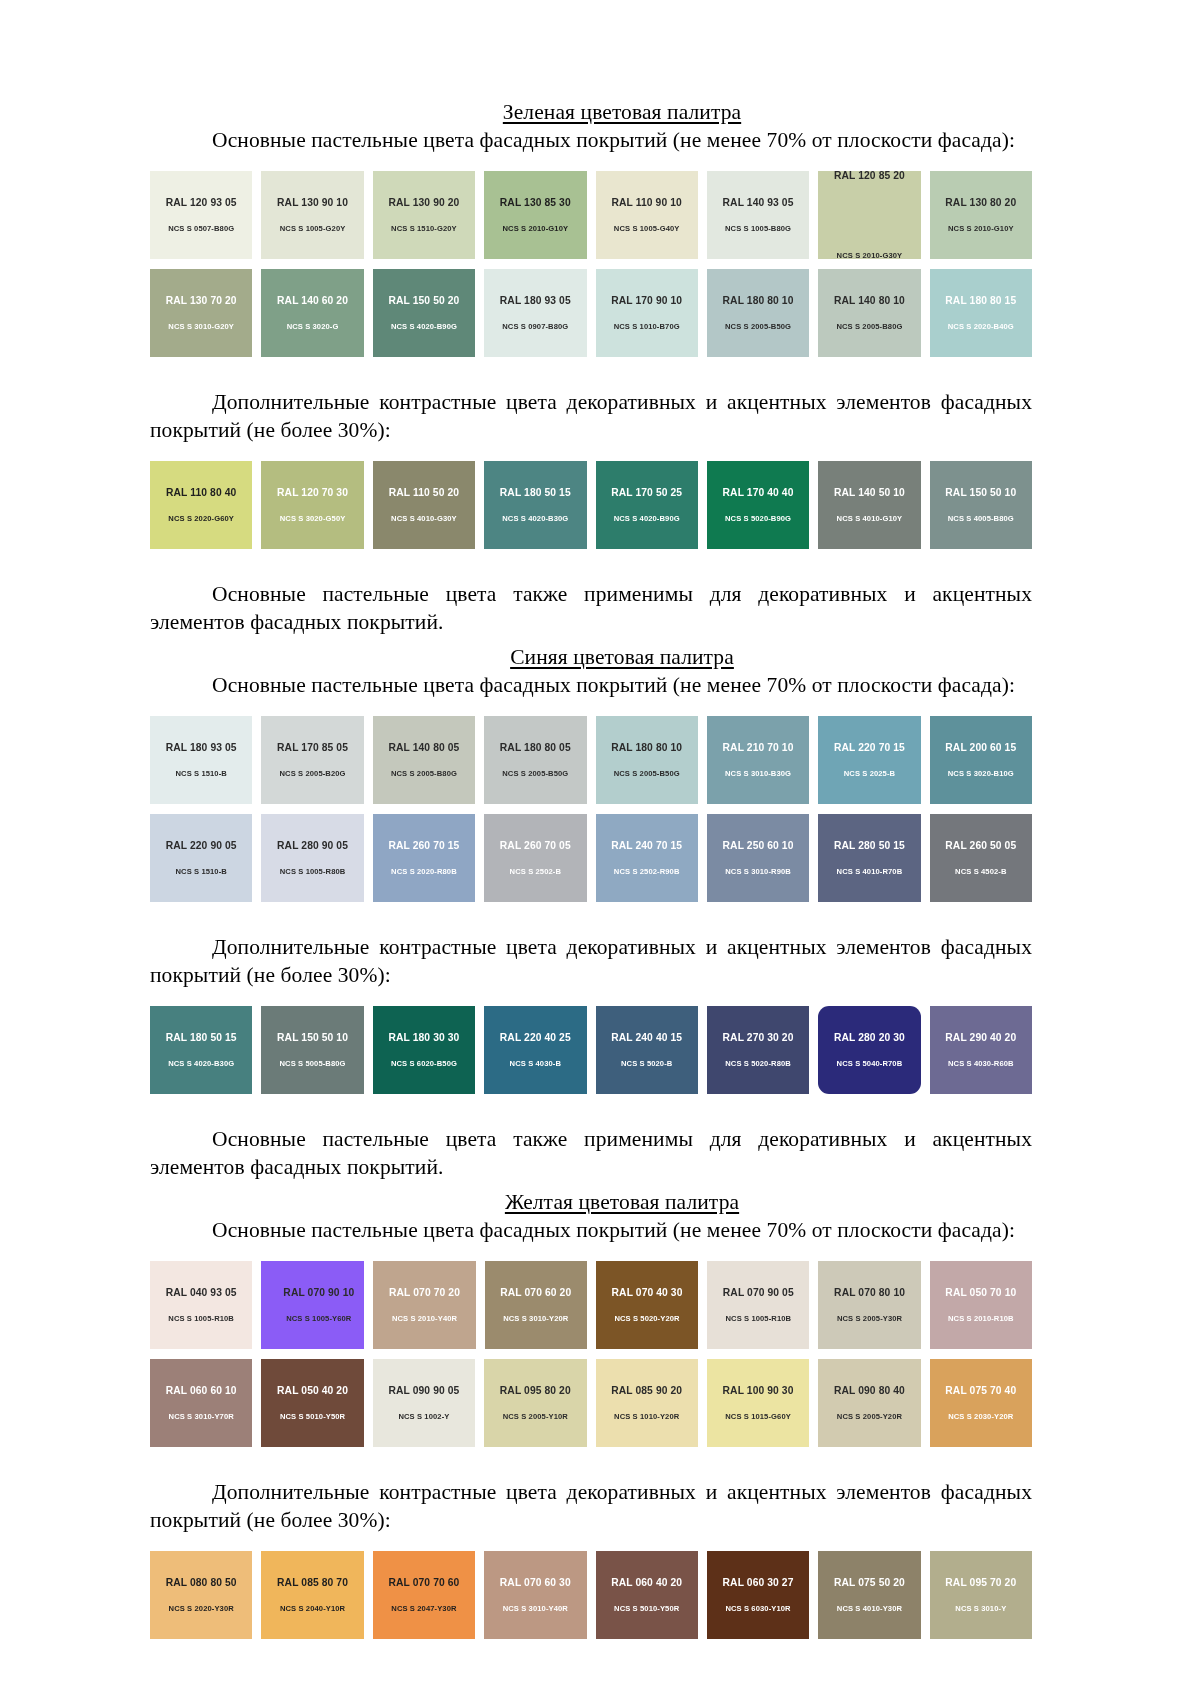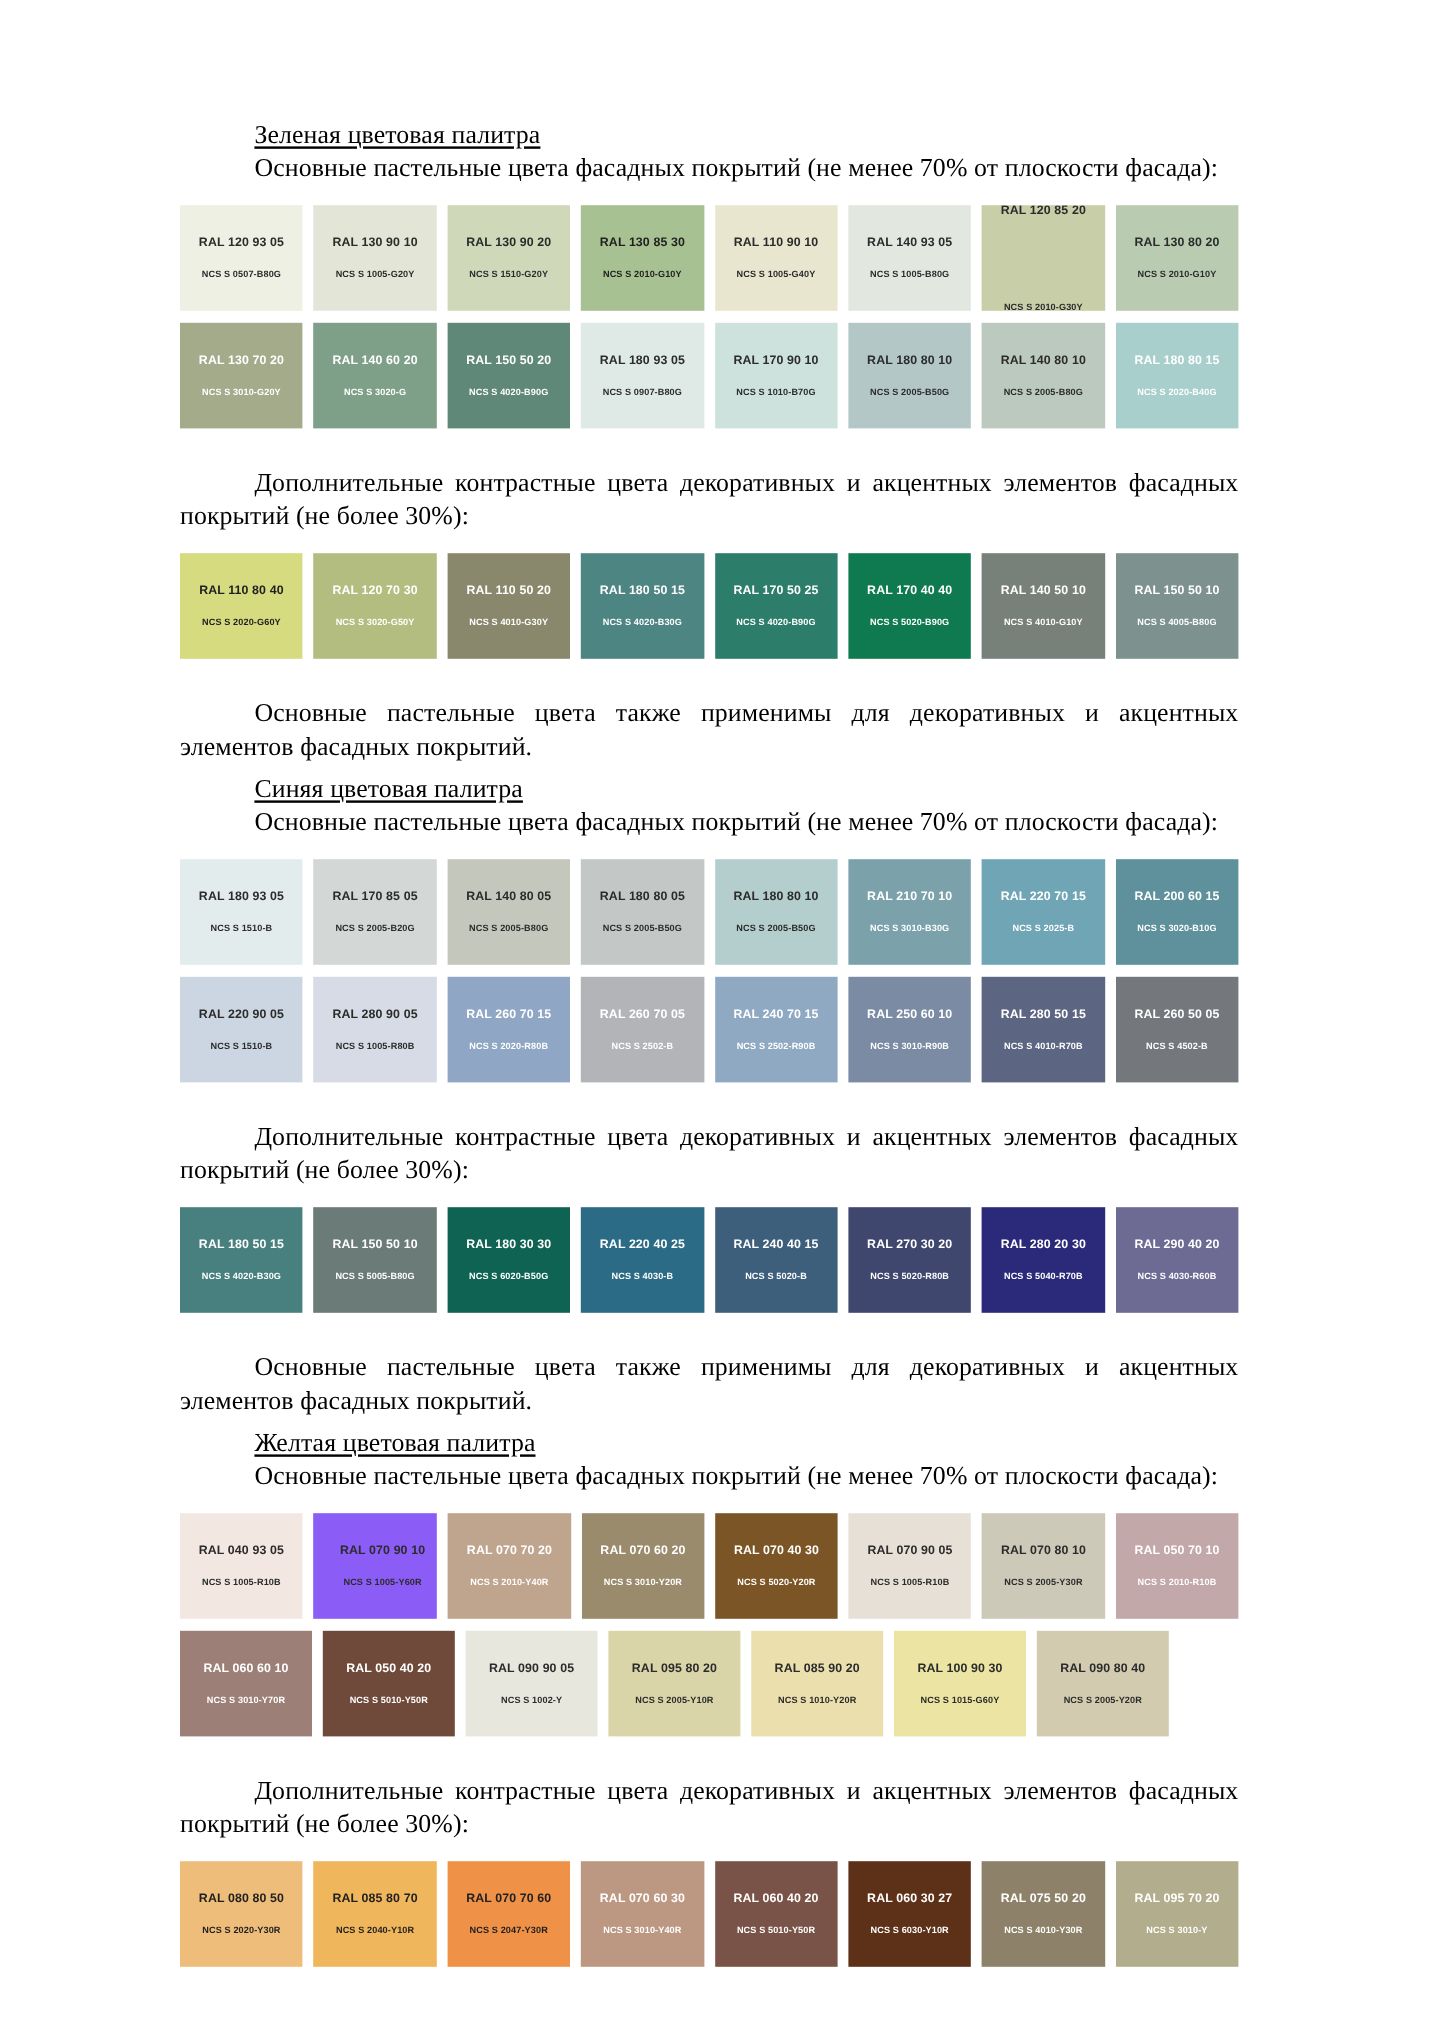--- a/index.html
+++ b/index.html
@@ -22,20 +22,21 @@
   
   .sec-title{
     font-family:"Liberation Serif", serif;
     font-size:21.5px;
     line-height:1.18;
     text-decoration:underline;
     text-underline-offset:3px;
     margin:0 0 2px 0;
     padding-left:62px;
     letter-spacing:.1px;
+    text-align:center;
   }
   .para{
     font-family:"Liberation Serif", serif;
     font-size:21.5px;
     line-height:1.30;
     text-align:justify;
     text-justify:inter-word;
     margin:0;
     text-indent:62px;
     letter-spacing:.1px;
@@ -291,21 +292,21 @@
           <div class="ncs">NCS S 4030-B</div>
         </div>
         <div class="swatch" style="background: rgb(62, 95, 124); color: rgb(255, 255, 255);">
           <div class="ral">RAL 240 40 15</div>
           <div class="ncs">NCS S 5020-B</div>
         </div>
         <div class="swatch" style="background: rgb(63, 71, 110); color: rgb(255, 255, 255);">
           <div class="ral">RAL 270 30 20</div>
           <div class="ncs">NCS S 5020-R80B</div>
         </div>
-        <div class="swatch" style="background: rgb(43, 42, 122); color: rgb(255, 255, 255);">
+        <div class="swatch" style="background: rgb(43, 42, 122); color: rgb(255, 255, 255); border-radius: 11px;">
           <div class="ral">RAL 280 20 30</div>
           <div class="ncs">NCS S 5040-R70B</div>
         </div>
         <div class="swatch" style="background: rgb(109, 106, 147); color: rgb(255, 255, 255);">
           <div class="ral">RAL 290 40 20</div>
           <div class="ncs">NCS S 4030-R60B</div>
         </div>
       </div>
       <div class="gap-l"></div>
       <p class="para">Основные пастельные цвета также применимы для декоративных и акцентных элементов фасадных покрытий.</p>
@@ -369,20 +370,24 @@
           <div class="ncs">NCS S 1010-Y20R</div>
         </div>
         <div class="swatch" style="background: rgb(236, 228, 162); color: rgb(43, 43, 43);">
           <div class="ral">RAL 100 90 30</div>
           <div class="ncs">NCS S 1015-G60Y</div>
         </div>
         <div class="swatch" style="background: rgb(210, 203, 176); color: rgb(43, 43, 43);">
           <div class="ral">RAL 090 80 40</div>
           <div class="ncs">NCS S 2005-Y20R</div>
         </div>
+        <div class="swatch" style="background: rgb(217, 162, 92); color: rgb(255, 255, 255);">
+          <div class="ral">RAL 075 70 40</div>
+          <div class="ncs">NCS S 2030-Y20R</div>
+        </div>
       </div>
       <div class="gap-l"></div>
       <p class="para">Дополнительные контрастные цвета декоративных и акцентных элементов фасадных покрытий (не более 30%):</p>
       <div class="gap-m"></div>
       <div class="swatch-row rowblock">
         <div class="swatch" style="background: rgb(238, 189, 121); color: rgb(31, 31, 31);">
           <div class="ral">RAL 080 80 50</div>
           <div class="ncs">NCS S 2020-Y30R</div>
         </div>
         <div class="swatch" style="background: rgb(240, 182, 91); color: rgb(31, 31, 31);">

